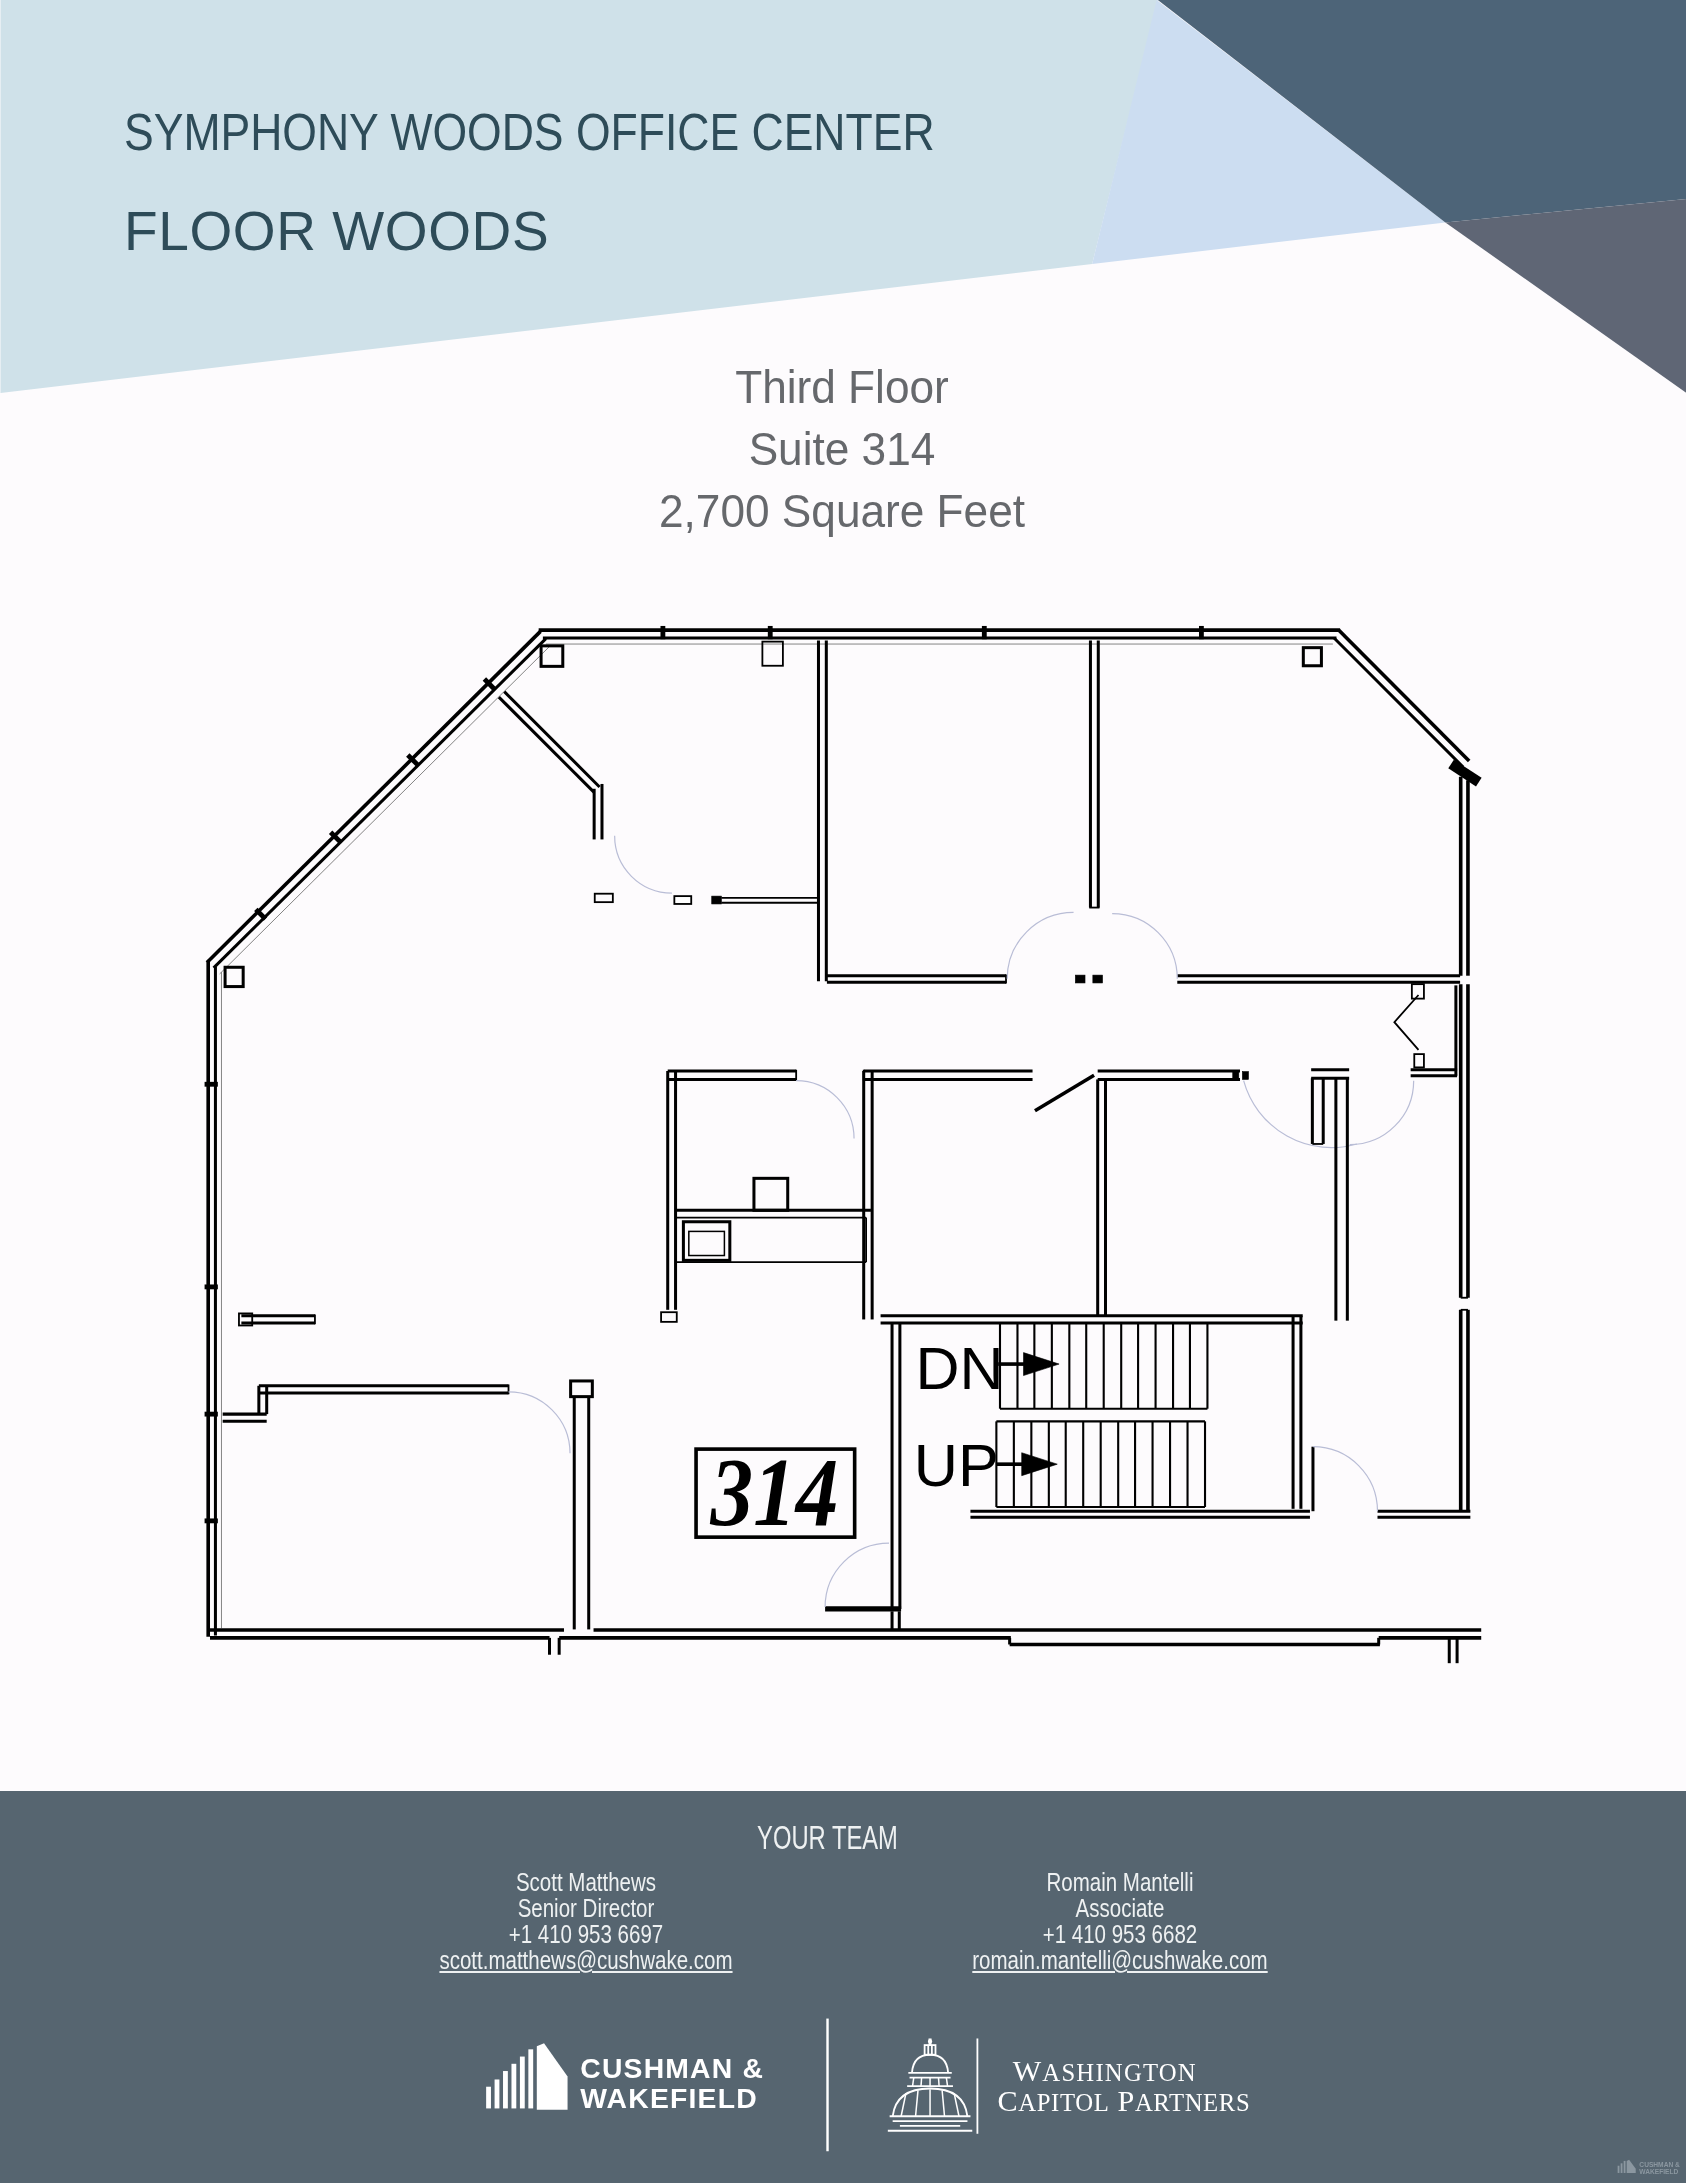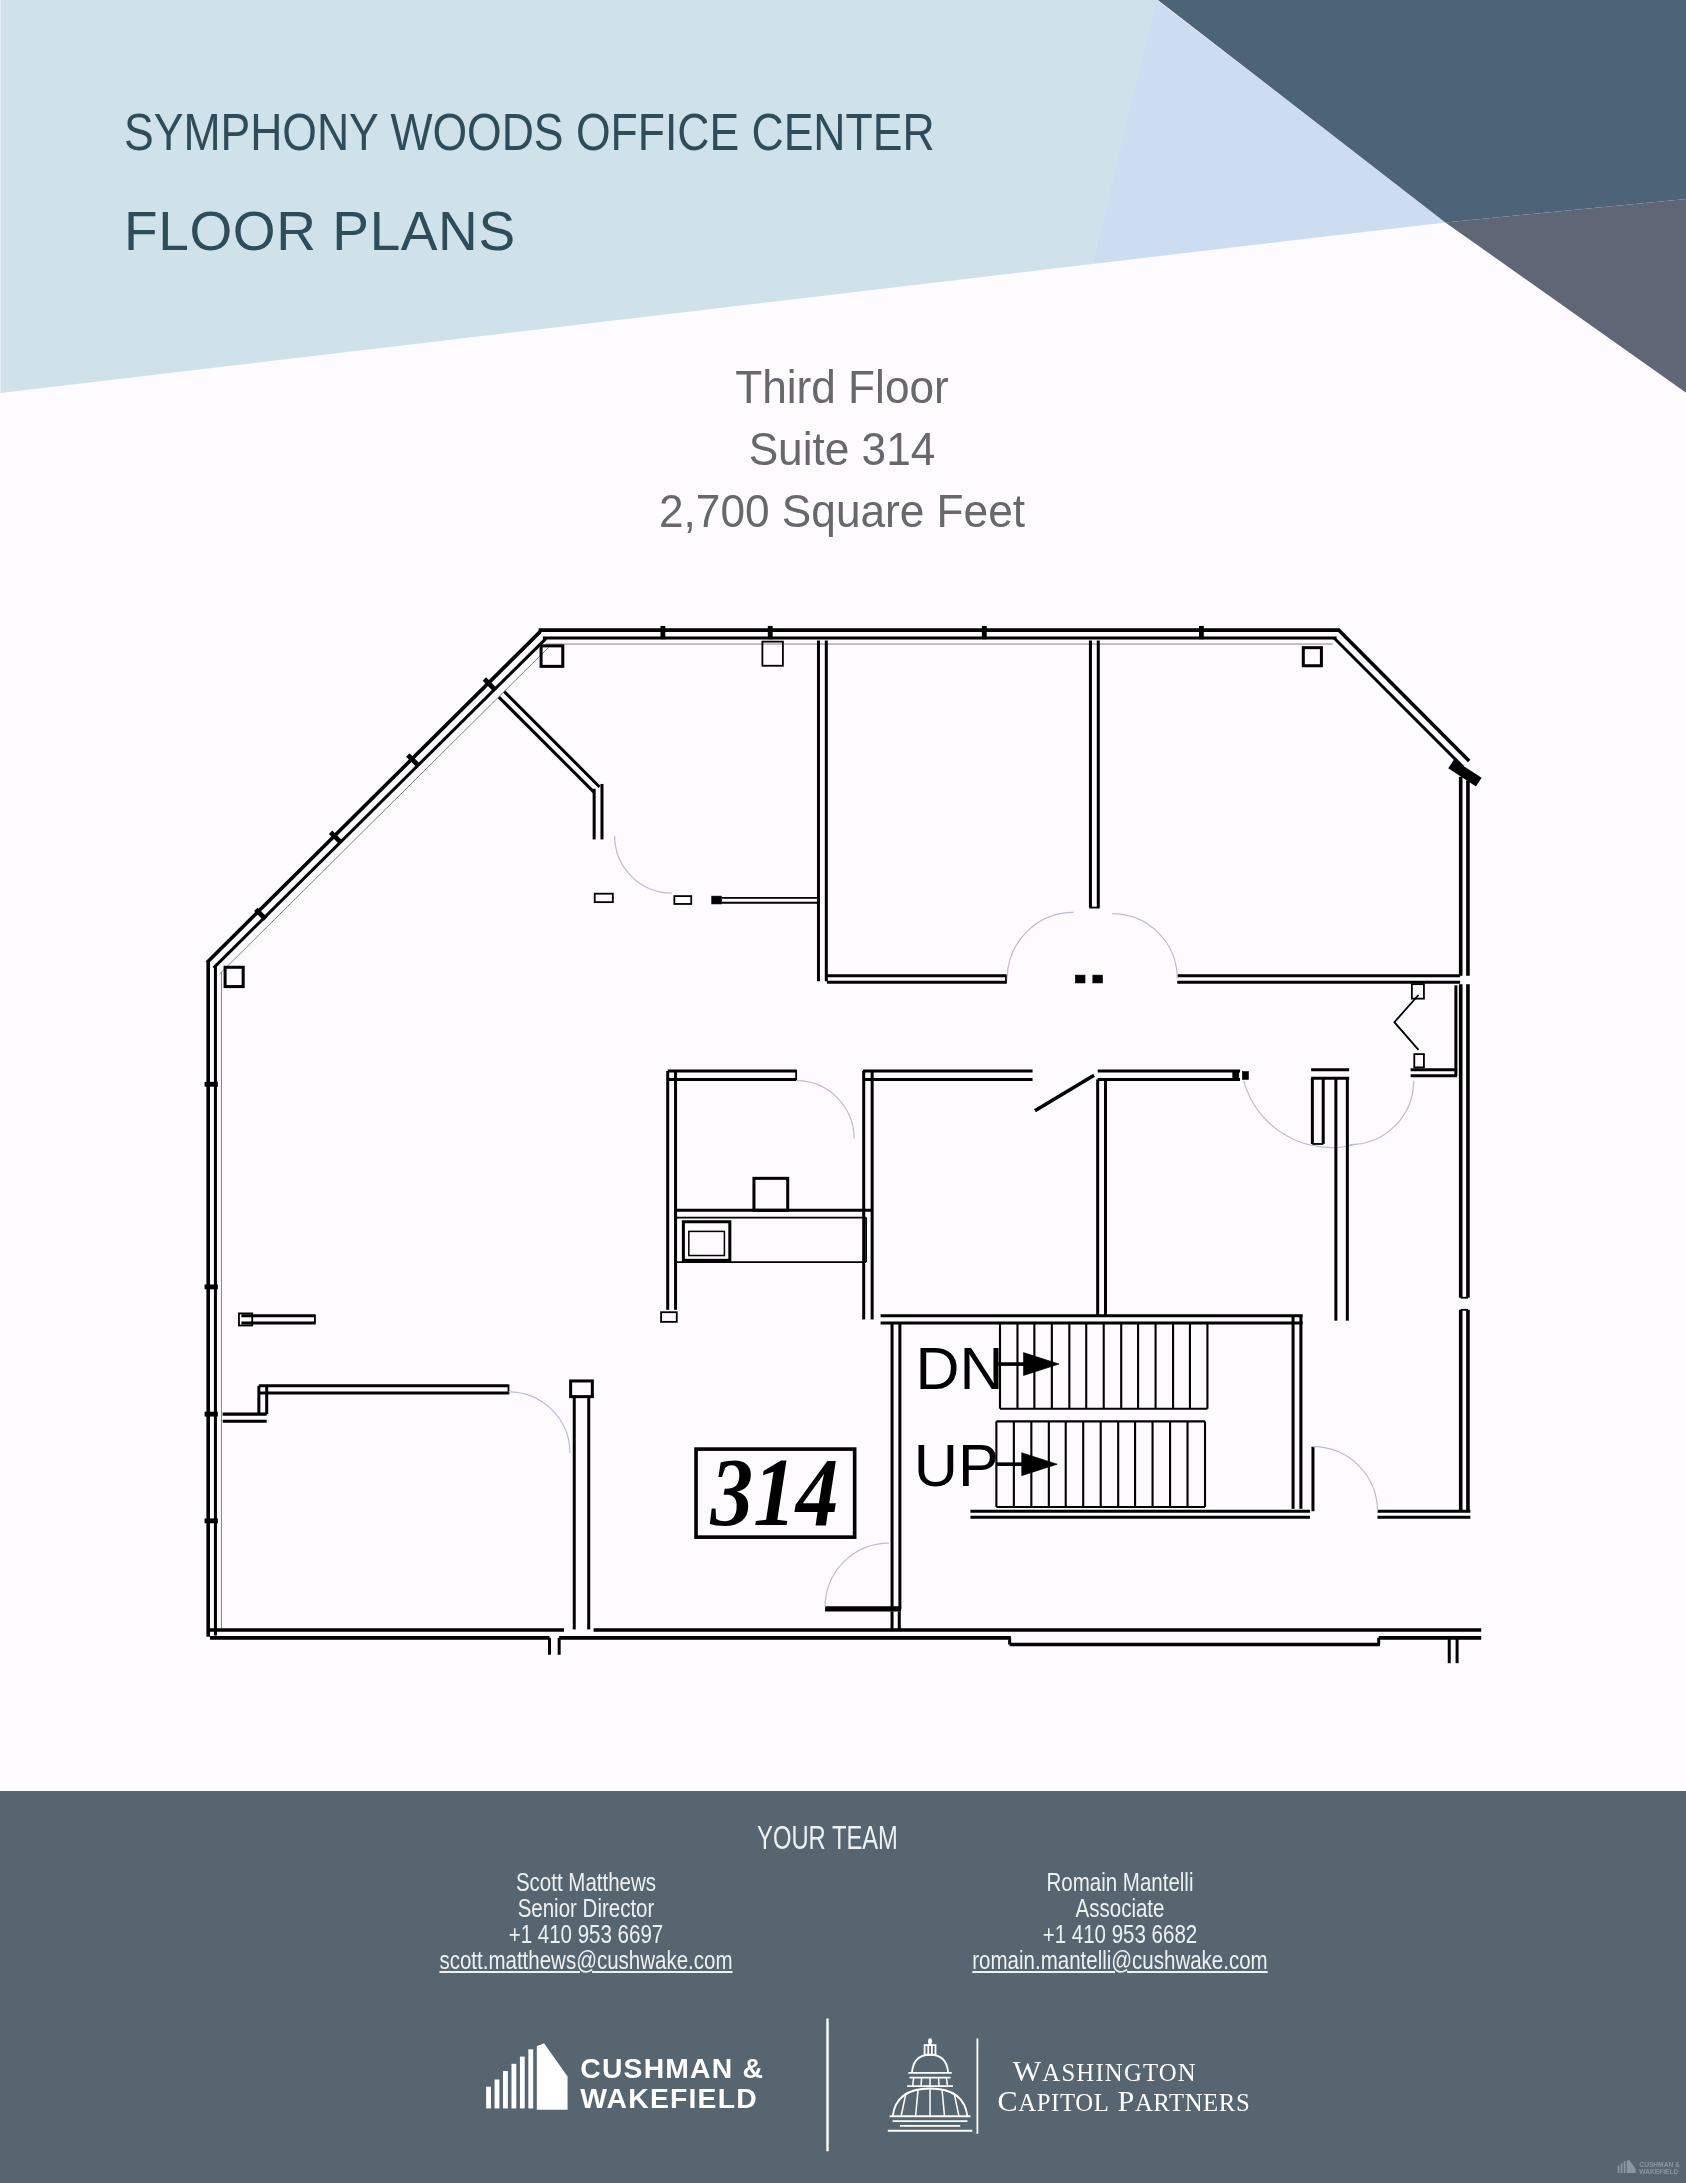--- a/index.html
+++ b/index.html
@@ -16,21 +16,21 @@
 
   <polygon points="1918,0 2397,369 1811,438" fill="#ccddf1"></polygon>
 
   <polygon points="1920,0 2797,0 2797,330 2397,369" fill="#4d6478"></polygon>
 
   <polygon points="2397,369 2797,330 2797,652" fill="#5f6675"></polygon>
 </svg>
 
 <div class="abs" style="left:124px;top:103px;font-size:51px;color:#2e4c59;transform:scaleX(0.873);transform-origin:left top;white-space:nowrap;">SYMPHONY WOODS OFFICE CENTER</div>
 
-<div class="abs" style="left:124px;top:199px;font-size:55px;color:#2e4c59;letter-spacing:0.6px;white-space:nowrap;">FLOOR PLANS</div>
+<div class="abs" style="left:124px;top:199px;font-size:55px;color:#2e4c59;letter-spacing:0.6px;white-space:nowrap;">FLOOR WOODS</div>
 
 <div class="abs" style="left:0;top:356px;width:1684px;text-align:center;font-size:47px;line-height:62px;color:#66686c;transform:scaleX(0.94);transform-origin:center top;">
 Third Floor<br>Suite 314<br>2,700 Square Feet
 </div>
 
 <svg class="abs" style="left:0;top:0" width="1687" height="2183" viewBox="0 0 2797 3620">
 <g fill="none" stroke="#000000">
 
   <g>
     <line x1="893" y1="1045" x2="2222" y2="1045" stroke-width="6"></line>

